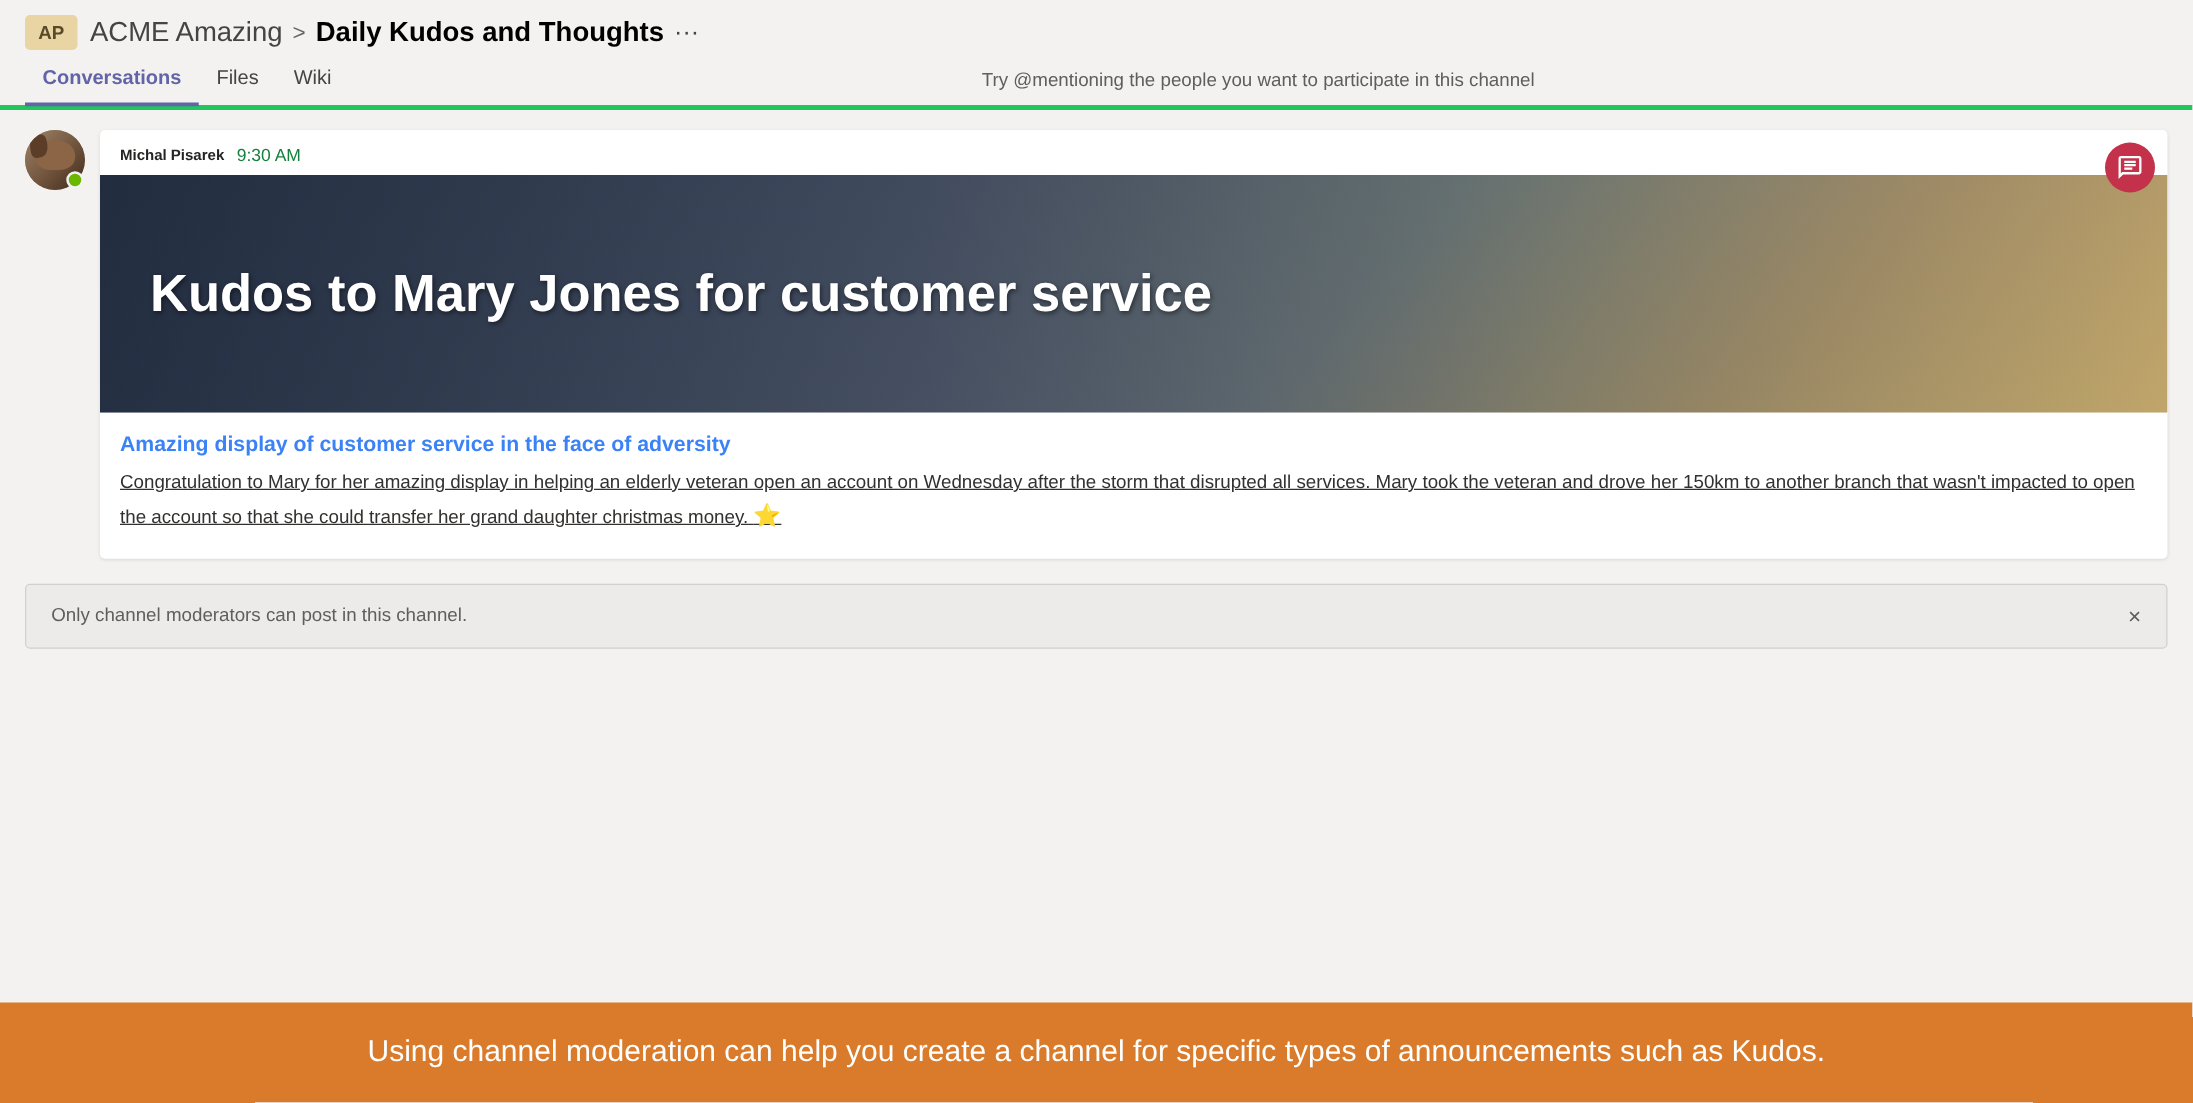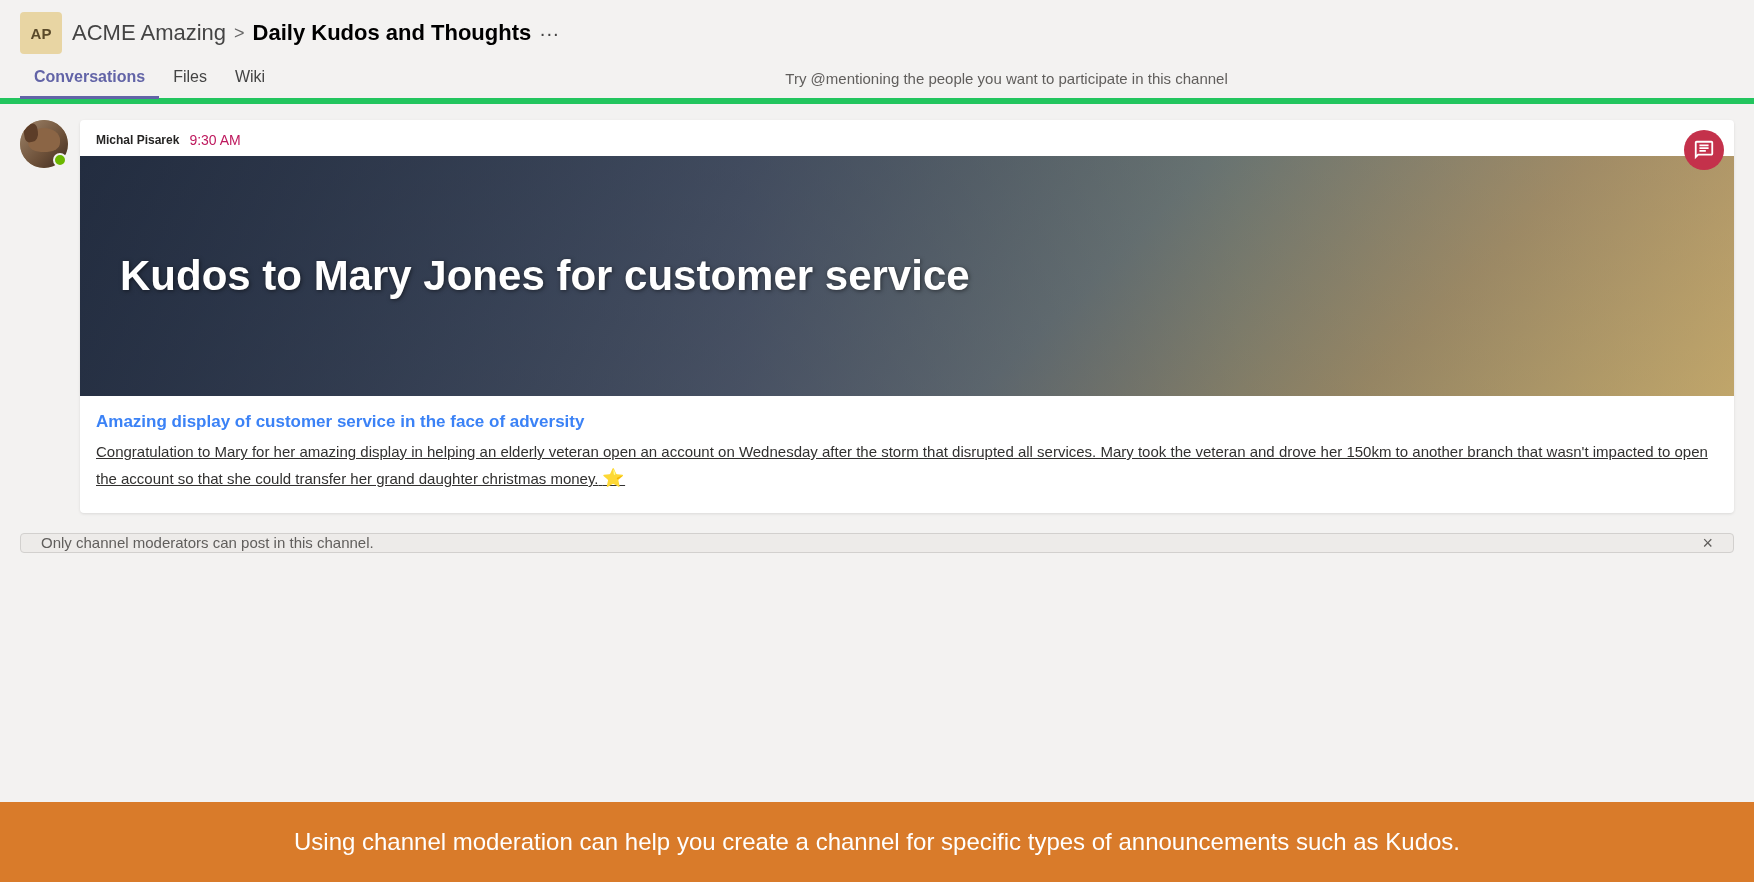--- a/index.html
+++ b/index.html
@@ -15,21 +15,21 @@
     .header {
       display: flex;
       align-items: center;
       padding: 12px 20px 0 20px;
       background: #f3f2f1;
       gap: 10px;
     }
 
     .ap-badge {
       width: 42px;
-      height: 42px;
+      height: 28px;
       background: #e8d5a3;
       border-radius: 4px;
       display: flex;
       align-items: center;
       justify-content: center;
       font-weight: 600;
       font-size: 15px;
       color: #5a4a2a;
       flex-shrink: 0;
     }
@@ -61,21 +61,21 @@
       color: #444;
       font-size: 20px;
       font-weight: 400;
     }
 
     .tabs-bar {
       display: flex;
       align-items: center;
       padding: 0 20px;
       background: #f3f2f1;
-      border-bottom: 6px solid #22c55e;
+      border-bottom: 4px solid #22c55e;
       margin-top: 4px;
     }
 
     .tab {
       padding: 10px 14px;
       font-size: 16px;
       cursor: pointer;
       color: #444;
       border-bottom: 3px solid transparent;
       margin-bottom: -1px;
@@ -182,26 +182,26 @@
     }
 
     .sender-name {
       font-weight: 700;
       font-size: 12px;
       color: #252423;
     }
 
     .message-time {
       font-size: 14px;
-      color: #be185d;
+      color: #15803d;
     }
 
     .kudos-banner {
       width: 100%;
-      height: 240px;
+      height: 190px;
       background: linear-gradient(135deg, #2d3748 0%, #4a5568 30%, #6b7280 60%, #a0856a 80%, #c8a96e 100%);
       display: flex;
       align-items: center;
       padding: 0 40px;
       position: relative;
       overflow: hidden;
     }
 
     .kudos-banner::before {
       content: '';
@@ -264,21 +264,21 @@
       fill: white;
     }
 
     .moderation-notice {
       display: flex;
       align-items: center;
       justify-content: space-between;
       background: #edebe9;
       border: 1px solid #d2d0ce;
       border-radius: 4px;
-      padding: 0 20px;
+      padding: 16px 20px;
       margin: 20px 0 0 0;
       font-size: 15px;
       color: #605e5c;
     }
 
     .close-icon-btn {
       cursor: pointer;
       font-size: 18px;
       color: #605e5c;
       line-height: 1;

